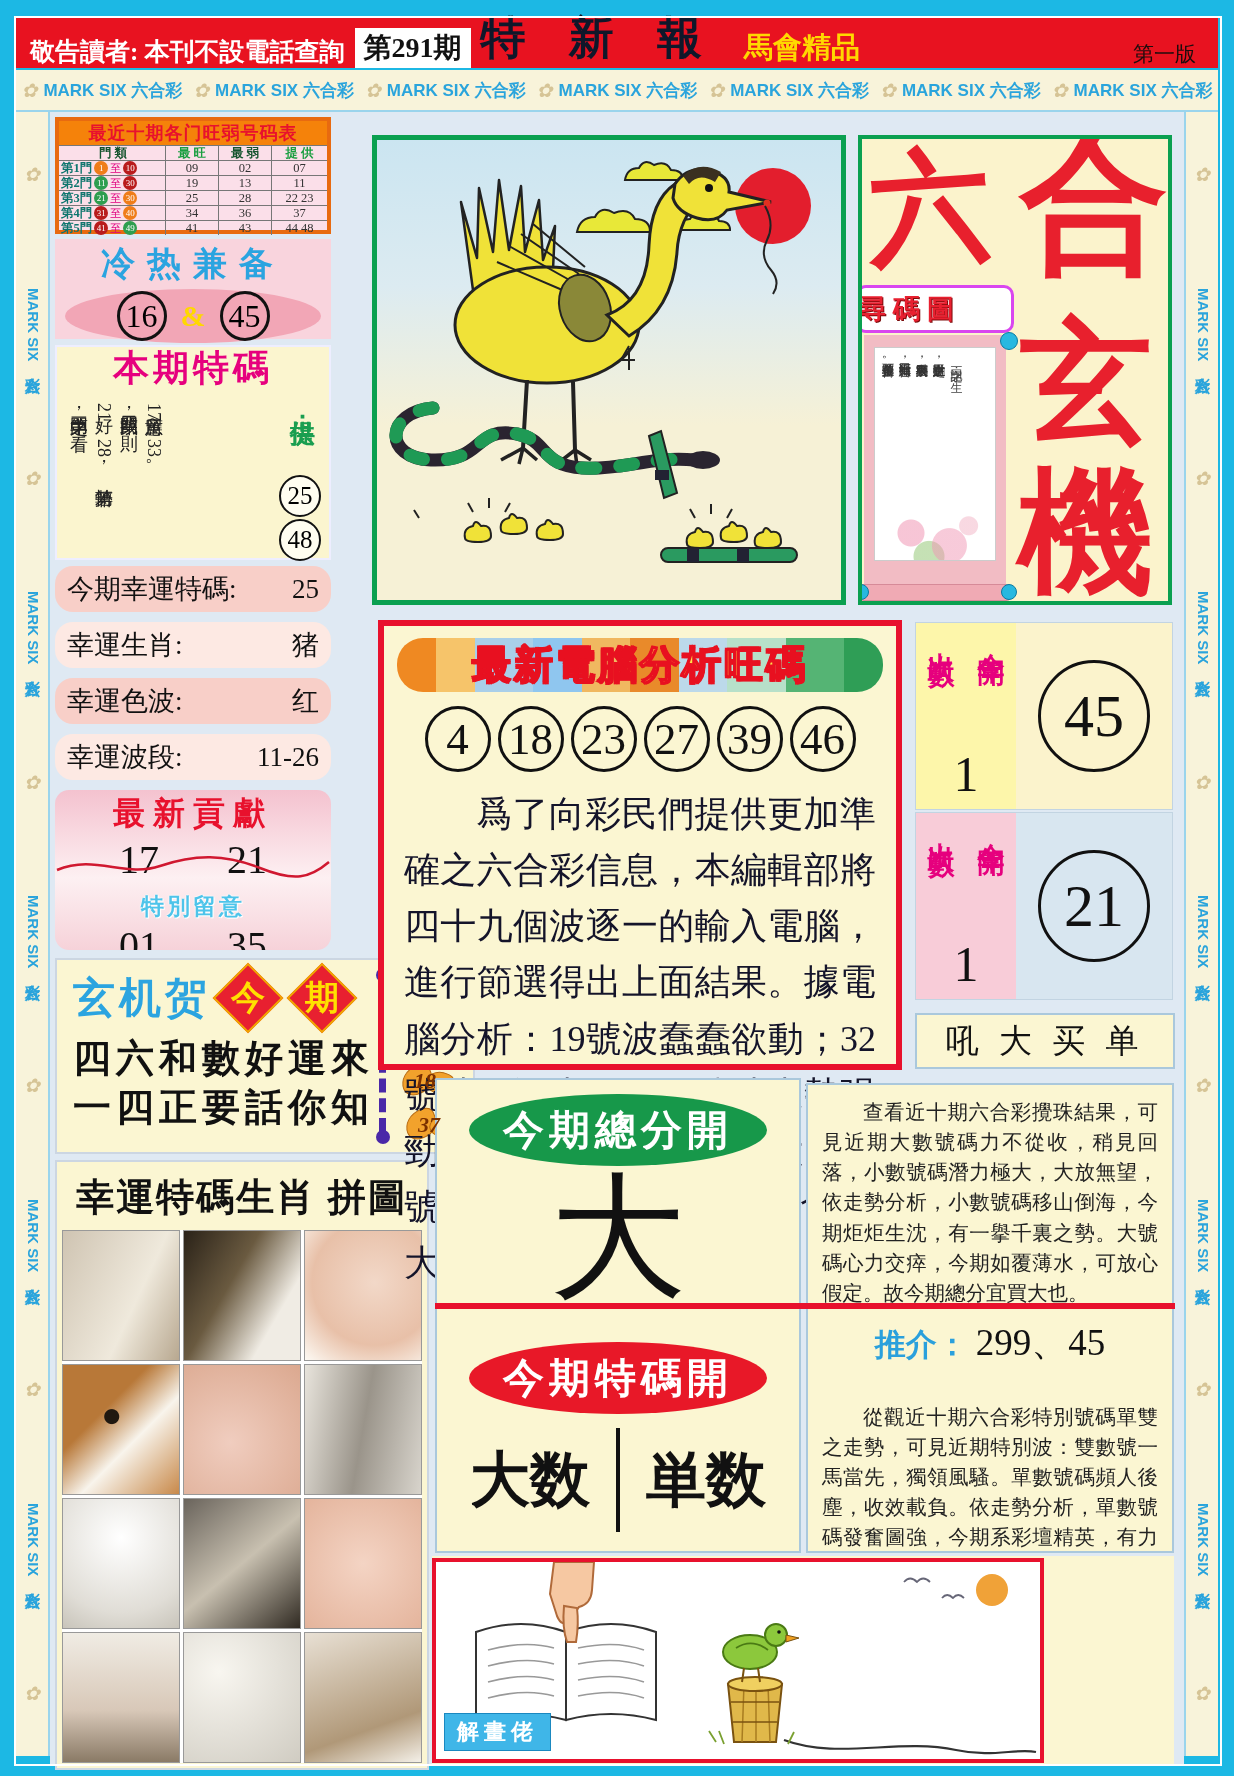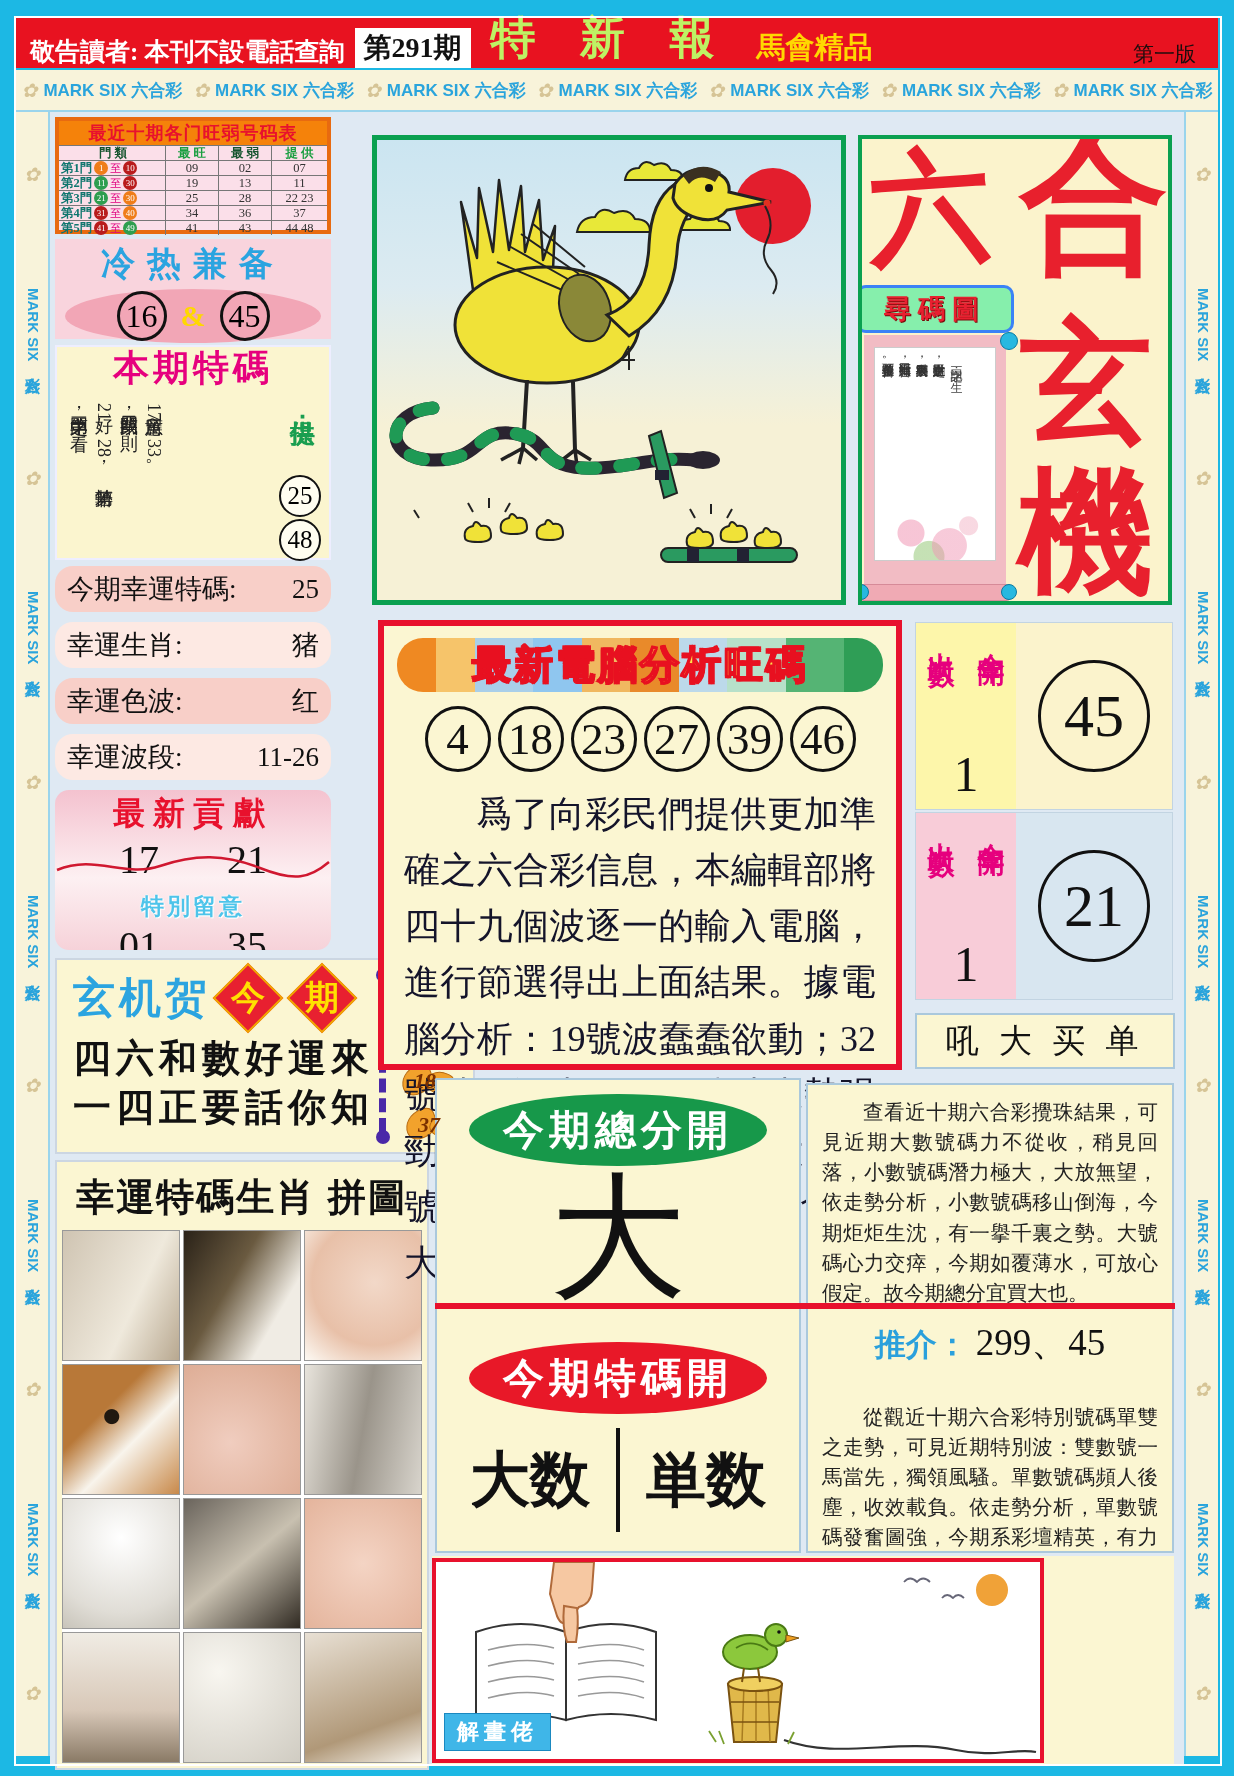--- a/index.html
+++ b/index.html
@@ -4,21 +4,21 @@
 <style>
   html,body{margin:0;padding:0;}
   body{width:1234px;font-family:"Liberation Serif","DejaVu Serif",serif;}
   .page{position:relative;width:1234px;height:1776px;background:#1cb8e4;overflow:hidden;}
   .abs{position:absolute;box-sizing:border-box;}
   .frame{left:14px;top:16px;width:1208px;height:1750px;border:2px solid #fff;z-index:40;pointer-events:none;}
   
   .hdr{left:16px;top:18px;width:1202px;height:50px;background:#e81220;display:flex;align-items:flex-end;padding:0 14px;z-index:2;}
   .notice{color:#fff;font-size:25px;font-weight:bold;white-space:nowrap;}
   .issue{background:#fff;color:#111;font-size:28px;font-weight:bold;padding:1px 9px;margin:0 10px;white-space:nowrap;}
-  .mast{color:#bef264;font-size:45px;font-weight:bold;letter-spacing:16px;margin-left:10px;white-space:nowrap;font-family:Liberation Sans, sans-serif;}
+  .mast{color:#0f172a;font-size:45px;font-weight:bold;letter-spacing:16px;white-space:nowrap;font-family:Liberation Serif, serif;}
   .brandt{color:#ffd800;font-size:29px;font-weight:bold;margin-left:26px;white-space:nowrap;}
   .edition{color:#1c0d0d;font-size:21px;margin-left:auto;margin-right:8px;white-space:nowrap;}
   
   .strip{background:#f8f3da;display:flex;align-items:center;justify-content:space-around;z-index:2;}
   .strip.top{left:16px;top:70px;width:1202px;height:42px;border-bottom:2px solid #9ad4ec;}
   .sgrp{display:flex;align-items:center;gap:6px;}
   .flower{color:#d6c496;font-size:19px;}
   .stxt{color:#2aa4dc;font-size:17px;font-weight:bold;font-family:"Liberation Sans",sans-serif;white-space:nowrap;}
   .vstrip{top:112px;width:34px;height:1644px;background:#f8f3da;display:flex;flex-direction:column;align-items:center;justify-content:space-around;z-index:2;}
   .vstrip.l{left:16px;border-right:2px solid #9ad4ec;}
@@ -93,21 +93,21 @@
   .p8{background:linear-gradient(140deg,#6a645c,#c8c0b0 50%,#302a22);}
   .p9{background:radial-gradient(circle at 50% 50%,#f4d4c4,#e4b49c);}
   .p10{background:linear-gradient(180deg,#f0ece4,#d8c8b8 60%,#8a7a66);}
   .p11{background:radial-gradient(circle at 30% 30%,#f8f6f0,#d0ccc2);}
   .p12{background:linear-gradient(160deg,#e8e0d4,#b09878 70%,#f4f0e8);}
   
   .pic{left:372px;top:135px;width:474px;height:470px;border:5px solid #0aa050;background:linear-gradient(180deg,#cbe5f1 0%,#dcebf1 32%,#f6f1d6 62%);}
   
   .mys{left:858px;top:135px;width:314px;height:470px;background:#fbf3cc;border:4px solid #0aa050;overflow:hidden;}
   .bigred{position:absolute;color:#e8202d;font-weight:bold;line-height:1;}
-  .seek{position:absolute;left:-6px;top:146px;width:152px;height:42px;background:#86efac;border:3px solid #3b82f6;border-radius:10px;display:flex;align-items:center;justify-content:center;}
+  .seek{position:absolute;left:-6px;top:146px;width:152px;height:42px;background:#ffffff;border:3px solid #d946ef;border-radius:10px;display:flex;align-items:center;justify-content:flex-start;}
   .seek span{color:#e82030;font-size:27px;font-weight:bold;letter-spacing:7px;text-shadow:1px 1px 0 #7a0a0a;}
   .scroll{position:absolute;left:2px;top:196px;width:142px;height:266px;background:#f2bcc4;}
   .scroll .hdl{position:absolute;right:-12px;top:-3px;width:16px;height:16px;border-radius:50%;background:#28b8e0;border:1px solid #0c7aa0;}
   .paper{position:absolute;left:10px;top:12px;right:10px;bottom:40px;background:#fff;border:1px solid #ccc;padding:6px 3px;overflow:hidden;}
   .poem{writing-mode:vertical-rl;height:100%;font-size:12.5px;color:#333;line-height:1.12;}
   .poem div{margin:0 3px;}
   .poem .intro{margin-top:6px;font-size:12px;color:#444;}
   .paper::after{content:"";position:absolute;left:0;right:0;bottom:0;height:90px;
     background:radial-gradient(circle at 30% 70%,rgba(240,150,180,.55) 0 13px,transparent 14px),
     radial-gradient(circle at 62% 84%,rgba(240,150,180,.5) 0 17px,transparent 18px),

